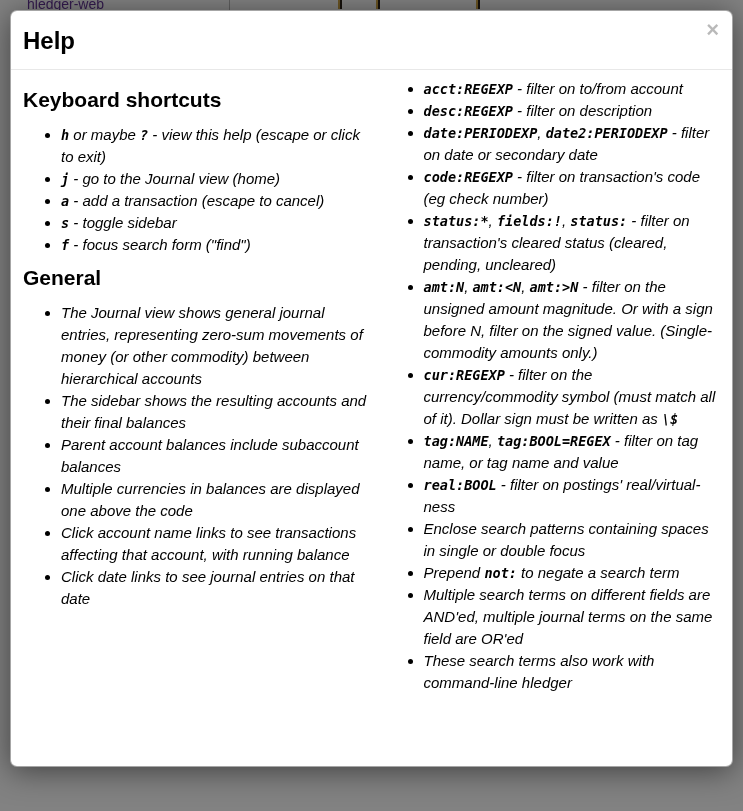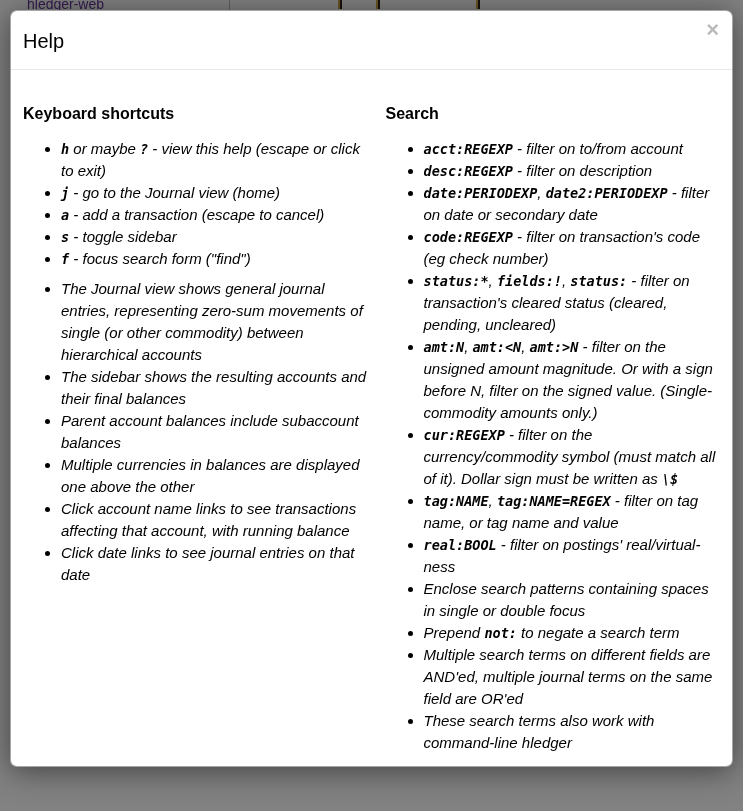--- a/index.html
+++ b/index.html
@@ -43,39 +43,39 @@
     border-radius: 7px;
     box-shadow: 0 4px 30px rgba(0,0,0,0.5);
     overflow: hidden;
   }
   .modal-header {
     position: relative;
     padding: 16px 15px 14px 12px;
     border-bottom: 1px solid #e8e8e8;
   }
   .modal-title {
-    font-size: 20px; font-weight: 400; line-height: 28px;
+    font-size: 24px; font-weight: 700; line-height: 28px;
   }
   .close {
     position: absolute; top: 9px; right: 13px;
     background: none; border: none;
     font-family: "Liberation Sans", sans-serif;
     font-size: 22px; font-weight: bold; line-height: 20px;
     color: #000; opacity: 0.27; cursor: pointer;
   }
   .modal-body {
     display: flex;
     padding: 8px 12px 15px 12px;
   }
   .help-col { flex: 1 1 50%; min-width: 0; }
   .help-col + .help-col { padding-left: 14px; }
   .help-col h3 {
-    font-size: 16px; font-weight: bold;
+    font-size: 21px; font-weight: bold;
     line-height: 20px;
-    margin: 26px 0 14px 0;
+    margin: 12px 0 14px 0;
   }
   .help-col ul {
     margin: 0 0 8px 0;
     padding-left: 38px;
     font-size: 15px;
     line-height: 22px;
     list-style: disc outside;
     font-style: italic;
   }
   code {
@@ -105,40 +105,40 @@
     <div class="modal-body">
       <div class="help-col">
           <h3>Keyboard shortcuts</h3>
           <ul>
             <li><code>h</code> or maybe <code>?</code> - view this help (escape or click to exit)</li>
             <li><code>j</code> - go to the Journal view (home)</li>
             <li><code>a</code> - add a transaction (escape to cancel)</li>
             <li><code>s</code> - toggle sidebar</li>
             <li><code>f</code> - focus search form ("find")</li>
           </ul>
+          <h3>General</h3>
           <ul>
-            <li>The Journal view shows general journal entries, representing zero-sum movements of single (or other commodity) between hierarchical accounts</li>
+            <li>The Journal view shows general journal entries, representing zero-sum movements of money (or other commodity) between hierarchical accounts</li>
             <li>The sidebar shows the resulting accounts and their final balances</li>
             <li>Parent account balances include subaccount balances</li>
-            <li>Multiple currencies in balances are displayed one above the other</li>
+            <li>Multiple currencies in balances are displayed one above the code</li>
             <li>Click account name links to see transactions affecting that account, with running balance</li>
             <li>Click date links to see journal entries on that date</li>
           </ul>
         </div>
       <div class="help-col">
-          <h3>Search</h3>
           <ul>
             <li><code>acct:REGEXP</code> - filter on to/from account</li>
             <li><code>desc:REGEXP</code> - filter on description</li>
             <li><code>date:PERIODEXP</code>, <code>date2:PERIODEXP</code> - filter on date or secondary date</li>
             <li><code>code:REGEXP</code> - filter on transaction's code (eg check number)</li>
             <li><code>status:*</code>, <code>fields:!</code>, <code>status:</code> - filter on transaction's cleared status (cleared, pending, uncleared)</li>
             <li><code>amt:N</code>, <code>amt:&lt;N</code>, <code>amt:&gt;N</code> - filter on the unsigned amount magnitude. Or with a sign before N, filter on the signed value. (Single-commodity amounts only.)</li>
             <li><code>cur:REGEXP</code> - filter on the currency/commodity symbol (must match all of it). Dollar sign must be written as <code>\$</code></li>
-            <li><code>tag:NAME</code>, <code>tag:NAME=REGEX</code> - filter on tag name, or tag name and value</li>
+            <li><code>tag:NAME</code>, <code>tag:BOOL=REGEX</code> - filter on tag name, or tag name and value</li>
             <li><code>real:BOOL</code> - filter on postings' real/virtual-ness</li>
             <li>Enclose search patterns containing spaces in single or double focus</li>
             <li>Prepend <code>not:</code> to negate a search term</li>
             <li>Multiple search terms on different fields are AND'ed, multiple journal terms on the same field are OR'ed</li>
             <li>These search terms also work with command-line hledger</li>
           </ul>
         </div>
     </div>
   </div>
 

